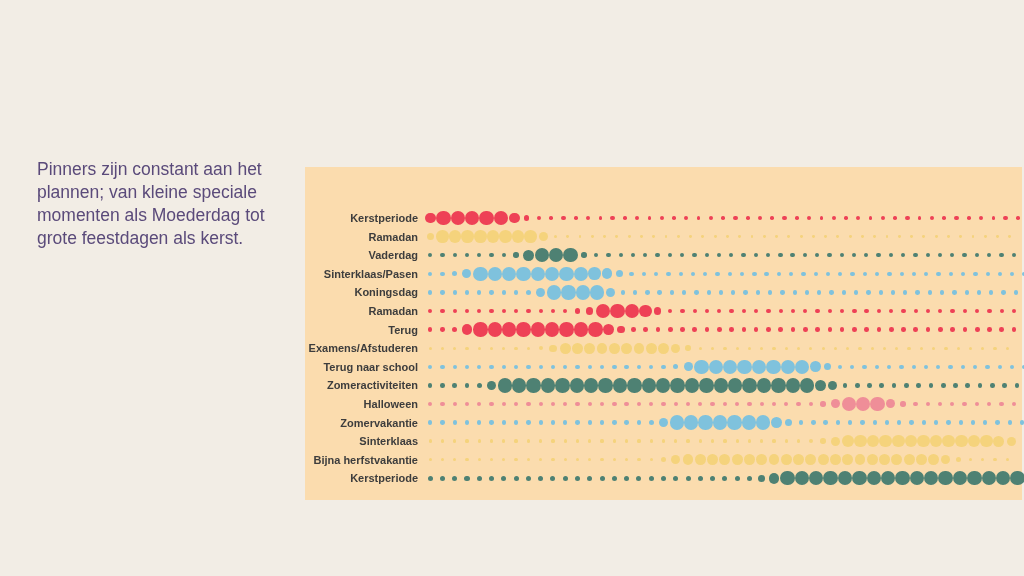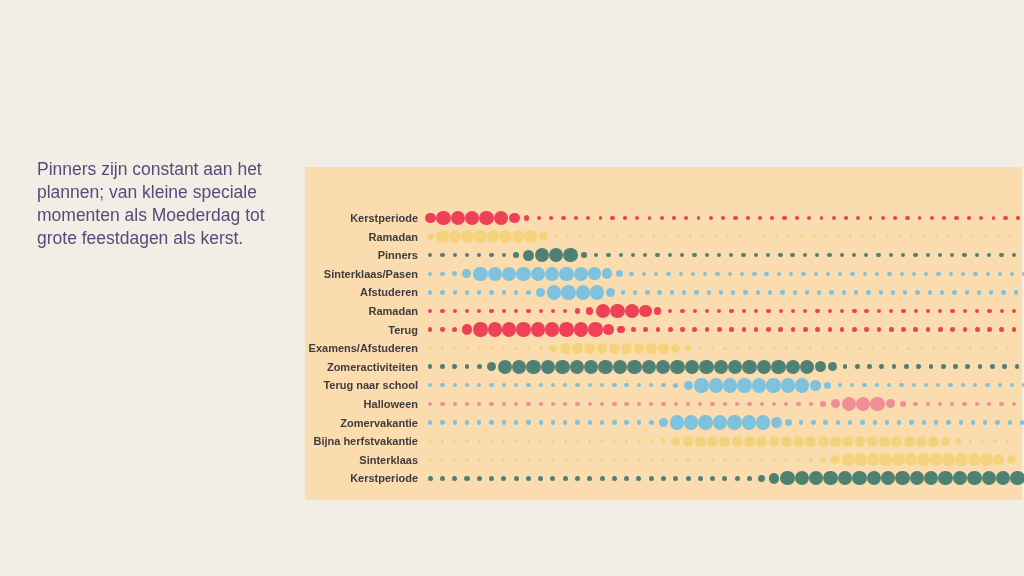--- a/index.html
+++ b/index.html
@@ -321,21 +321,21 @@
             </div>
             <div class="cell">
               <span class="dot" style="width: 2.88px; height: 2.88px; background: rgb(245, 211, 124);"></span>
             </div>
             <div class="cell">
               <span class="dot" style="width: 2.88px; height: 2.88px; background: rgb(245, 211, 124);"></span>
             </div>
           </div>
         </div>
         <div class="row">
-          <div class="row-label">Pinners</div>
+          <div class="row-label">Vaderdag</div>
           <div class="dots">
             <div class="cell">
               <span class="dot" style="width: 4.32px; height: 4.32px; background: rgb(78, 129, 115);"></span>
             </div>
             <div class="cell">
               <span class="dot" style="width: 4.32px; height: 4.32px; background: rgb(78, 129, 115);"></span>
             </div>
             <div class="cell">
               <span class="dot" style="width: 4.32px; height: 4.32px; background: rgb(78, 129, 115);"></span>
             </div>
@@ -619,21 +619,21 @@
             </div>
             <div class="cell">
               <span class="dot" style="width: 4.32px; height: 4.32px; background: rgb(127, 194, 221);"></span>
             </div>
             <div class="cell">
               <span class="dot" style="width: 4.32px; height: 4.32px; background: rgb(127, 194, 221);"></span>
             </div>
           </div>
         </div>
         <div class="row">
-          <div class="row-label">Afstuderen</div>
+          <div class="row-label">Koningsdag</div>
           <div class="dots">
             <div class="cell">
               <span class="dot" style="width: 4.32px; height: 4.32px; background: rgb(127, 194, 221);"></span>
             </div>
             <div class="cell">
               <span class="dot" style="width: 4.32px; height: 4.32px; background: rgb(127, 194, 221);"></span>
             </div>
             <div class="cell">
               <span class="dot" style="width: 4.32px; height: 4.32px; background: rgb(127, 194, 221);"></span>
             </div>
@@ -1213,307 +1213,307 @@
             </div>
             <div class="cell">
               <span class="dot" style="width: 3.24px; height: 3.24px; background: rgb(245, 211, 124);"></span>
             </div>
             <div class="cell">
               <span class="dot" style="width: 3.24px; height: 3.24px; background: rgb(245, 211, 124);"></span>
             </div>
           </div>
         </div>
         <div class="row">
-          <div class="row-label">Zomeractiviteiten</div>
+          <div class="row-label">Terug naar school</div>
           <div class="dots">
             <div class="cell">
-              <span class="dot" style="width: 4.68px; height: 4.68px; background: rgb(78, 129, 115);"></span>
-            </div>
-            <div class="cell">
-              <span class="dot" style="width: 4.68px; height: 4.68px; background: rgb(78, 129, 115);"></span>
-            </div>
-            <div class="cell">
-              <span class="dot" style="width: 4.68px; height: 4.68px; background: rgb(78, 129, 115);"></span>
-            </div>
-            <div class="cell">
-              <span class="dot" style="width: 4.68px; height: 4.68px; background: rgb(78, 129, 115);"></span>
-            </div>
-            <div class="cell">
-              <span class="dot" style="width: 5.4px; height: 5.4px; background: rgb(78, 129, 115);"></span>
-            </div>
-            <div class="cell">
-              <span class="dot" style="width: 9px; height: 9px; background: rgb(78, 129, 115);"></span>
-            </div>
-            <div class="cell">
-              <span class="dot" style="width: 14.4px; height: 14.4px; background: rgb(78, 129, 115);"></span>
-            </div>
-            <div class="cell">
-              <span class="dot" style="width: 14.4px; height: 14.4px; background: rgb(78, 129, 115);"></span>
-            </div>
-            <div class="cell">
-              <span class="dot" style="width: 14.4px; height: 14.4px; background: rgb(78, 129, 115);"></span>
-            </div>
-            <div class="cell">
-              <span class="dot" style="width: 14.4px; height: 14.4px; background: rgb(78, 129, 115);"></span>
-            </div>
-            <div class="cell">
-              <span class="dot" style="width: 14.4px; height: 14.4px; background: rgb(78, 129, 115);"></span>
-            </div>
-            <div class="cell">
-              <span class="dot" style="width: 14.4px; height: 14.4px; background: rgb(78, 129, 115);"></span>
-            </div>
-            <div class="cell">
-              <span class="dot" style="width: 14.4px; height: 14.4px; background: rgb(78, 129, 115);"></span>
-            </div>
-            <div class="cell">
-              <span class="dot" style="width: 14.4px; height: 14.4px; background: rgb(78, 129, 115);"></span>
-            </div>
-            <div class="cell">
-              <span class="dot" style="width: 14.4px; height: 14.4px; background: rgb(78, 129, 115);"></span>
-            </div>
-            <div class="cell">
-              <span class="dot" style="width: 14.4px; height: 14.4px; background: rgb(78, 129, 115);"></span>
-            </div>
-            <div class="cell">
-              <span class="dot" style="width: 14.4px; height: 14.4px; background: rgb(78, 129, 115);"></span>
-            </div>
-            <div class="cell">
-              <span class="dot" style="width: 14.4px; height: 14.4px; background: rgb(78, 129, 115);"></span>
-            </div>
-            <div class="cell">
-              <span class="dot" style="width: 14.4px; height: 14.4px; background: rgb(78, 129, 115);"></span>
-            </div>
-            <div class="cell">
-              <span class="dot" style="width: 14.4px; height: 14.4px; background: rgb(78, 129, 115);"></span>
-            </div>
-            <div class="cell">
-              <span class="dot" style="width: 14.4px; height: 14.4px; background: rgb(78, 129, 115);"></span>
-            </div>
-            <div class="cell">
-              <span class="dot" style="width: 14.4px; height: 14.4px; background: rgb(78, 129, 115);"></span>
-            </div>
-            <div class="cell">
-              <span class="dot" style="width: 14.4px; height: 14.4px; background: rgb(78, 129, 115);"></span>
-            </div>
-            <div class="cell">
-              <span class="dot" style="width: 14.4px; height: 14.4px; background: rgb(78, 129, 115);"></span>
-            </div>
-            <div class="cell">
-              <span class="dot" style="width: 14.4px; height: 14.4px; background: rgb(78, 129, 115);"></span>
-            </div>
-            <div class="cell">
-              <span class="dot" style="width: 14.4px; height: 14.4px; background: rgb(78, 129, 115);"></span>
-            </div>
-            <div class="cell">
-              <span class="dot" style="width: 14.4px; height: 14.4px; background: rgb(78, 129, 115);"></span>
-            </div>
-            <div class="cell">
-              <span class="dot" style="width: 14.4px; height: 14.4px; background: rgb(78, 129, 115);"></span>
-            </div>
-            <div class="cell">
-              <span class="dot" style="width: 10.8px; height: 10.8px; background: rgb(78, 129, 115);"></span>
-            </div>
-            <div class="cell">
-              <span class="dot" style="width: 9px; height: 9px; background: rgb(78, 129, 115);"></span>
-            </div>
-            <div class="cell">
-              <span class="dot" style="width: 4.68px; height: 4.68px; background: rgb(78, 129, 115);"></span>
-            </div>
-            <div class="cell">
-              <span class="dot" style="width: 4.68px; height: 4.68px; background: rgb(78, 129, 115);"></span>
-            </div>
-            <div class="cell">
-              <span class="dot" style="width: 4.68px; height: 4.68px; background: rgb(78, 129, 115);"></span>
-            </div>
-            <div class="cell">
-              <span class="dot" style="width: 4.68px; height: 4.68px; background: rgb(78, 129, 115);"></span>
-            </div>
-            <div class="cell">
-              <span class="dot" style="width: 4.68px; height: 4.68px; background: rgb(78, 129, 115);"></span>
-            </div>
-            <div class="cell">
-              <span class="dot" style="width: 4.68px; height: 4.68px; background: rgb(78, 129, 115);"></span>
-            </div>
-            <div class="cell">
-              <span class="dot" style="width: 4.68px; height: 4.68px; background: rgb(78, 129, 115);"></span>
-            </div>
-            <div class="cell">
-              <span class="dot" style="width: 4.68px; height: 4.68px; background: rgb(78, 129, 115);"></span>
-            </div>
-            <div class="cell">
-              <span class="dot" style="width: 4.68px; height: 4.68px; background: rgb(78, 129, 115);"></span>
-            </div>
-            <div class="cell">
-              <span class="dot" style="width: 4.68px; height: 4.68px; background: rgb(78, 129, 115);"></span>
-            </div>
-            <div class="cell">
-              <span class="dot" style="width: 4.68px; height: 4.68px; background: rgb(78, 129, 115);"></span>
-            </div>
-            <div class="cell">
-              <span class="dot" style="width: 4.68px; height: 4.68px; background: rgb(78, 129, 115);"></span>
-            </div>
-            <div class="cell">
-              <span class="dot" style="width: 4.68px; height: 4.68px; background: rgb(78, 129, 115);"></span>
-            </div>
-            <div class="cell">
-              <span class="dot" style="width: 4.68px; height: 4.68px; background: rgb(78, 129, 115);"></span>
-            </div>
-            <div class="cell">
-              <span class="dot" style="width: 4.68px; height: 4.68px; background: rgb(78, 129, 115);"></span>
-            </div>
-            <div class="cell"></div>
+              <span class="dot" style="width: 4.32px; height: 4.32px; background: rgb(127, 194, 221);"></span>
+            </div>
+            <div class="cell">
+              <span class="dot" style="width: 4.32px; height: 4.32px; background: rgb(127, 194, 221);"></span>
+            </div>
+            <div class="cell">
+              <span class="dot" style="width: 4.32px; height: 4.32px; background: rgb(127, 194, 221);"></span>
+            </div>
+            <div class="cell">
+              <span class="dot" style="width: 4.32px; height: 4.32px; background: rgb(127, 194, 221);"></span>
+            </div>
+            <div class="cell">
+              <span class="dot" style="width: 4.32px; height: 4.32px; background: rgb(127, 194, 221);"></span>
+            </div>
+            <div class="cell">
+              <span class="dot" style="width: 4.32px; height: 4.32px; background: rgb(127, 194, 221);"></span>
+            </div>
+            <div class="cell">
+              <span class="dot" style="width: 4.32px; height: 4.32px; background: rgb(127, 194, 221);"></span>
+            </div>
+            <div class="cell">
+              <span class="dot" style="width: 4.32px; height: 4.32px; background: rgb(127, 194, 221);"></span>
+            </div>
+            <div class="cell">
+              <span class="dot" style="width: 4.32px; height: 4.32px; background: rgb(127, 194, 221);"></span>
+            </div>
+            <div class="cell">
+              <span class="dot" style="width: 4.32px; height: 4.32px; background: rgb(127, 194, 221);"></span>
+            </div>
+            <div class="cell">
+              <span class="dot" style="width: 4.32px; height: 4.32px; background: rgb(127, 194, 221);"></span>
+            </div>
+            <div class="cell">
+              <span class="dot" style="width: 4.32px; height: 4.32px; background: rgb(127, 194, 221);"></span>
+            </div>
+            <div class="cell">
+              <span class="dot" style="width: 4.32px; height: 4.32px; background: rgb(127, 194, 221);"></span>
+            </div>
+            <div class="cell">
+              <span class="dot" style="width: 4.32px; height: 4.32px; background: rgb(127, 194, 221);"></span>
+            </div>
+            <div class="cell">
+              <span class="dot" style="width: 4.32px; height: 4.32px; background: rgb(127, 194, 221);"></span>
+            </div>
+            <div class="cell">
+              <span class="dot" style="width: 4.32px; height: 4.32px; background: rgb(127, 194, 221);"></span>
+            </div>
+            <div class="cell">
+              <span class="dot" style="width: 4.32px; height: 4.32px; background: rgb(127, 194, 221);"></span>
+            </div>
+            <div class="cell">
+              <span class="dot" style="width: 4.32px; height: 4.32px; background: rgb(127, 194, 221);"></span>
+            </div>
+            <div class="cell">
+              <span class="dot" style="width: 4.32px; height: 4.32px; background: rgb(127, 194, 221);"></span>
+            </div>
+            <div class="cell">
+              <span class="dot" style="width: 4.32px; height: 4.32px; background: rgb(127, 194, 221);"></span>
+            </div>
+            <div class="cell">
+              <span class="dot" style="width: 5.4px; height: 5.4px; background: rgb(127, 194, 221);"></span>
+            </div>
+            <div class="cell">
+              <span class="dot" style="width: 9px; height: 9px; background: rgb(127, 194, 221);"></span>
+            </div>
+            <div class="cell">
+              <span class="dot" style="width: 14.4px; height: 14.4px; background: rgb(127, 194, 221);"></span>
+            </div>
+            <div class="cell">
+              <span class="dot" style="width: 14.4px; height: 14.4px; background: rgb(127, 194, 221);"></span>
+            </div>
+            <div class="cell">
+              <span class="dot" style="width: 14.4px; height: 14.4px; background: rgb(127, 194, 221);"></span>
+            </div>
+            <div class="cell">
+              <span class="dot" style="width: 14.4px; height: 14.4px; background: rgb(127, 194, 221);"></span>
+            </div>
+            <div class="cell">
+              <span class="dot" style="width: 14.4px; height: 14.4px; background: rgb(127, 194, 221);"></span>
+            </div>
+            <div class="cell">
+              <span class="dot" style="width: 14.4px; height: 14.4px; background: rgb(127, 194, 221);"></span>
+            </div>
+            <div class="cell">
+              <span class="dot" style="width: 14.4px; height: 14.4px; background: rgb(127, 194, 221);"></span>
+            </div>
+            <div class="cell">
+              <span class="dot" style="width: 14.4px; height: 14.4px; background: rgb(127, 194, 221);"></span>
+            </div>
+            <div class="cell">
+              <span class="dot" style="width: 10.8px; height: 10.8px; background: rgb(127, 194, 221);"></span>
+            </div>
+            <div class="cell">
+              <span class="dot" style="width: 7.2px; height: 7.2px; background: rgb(127, 194, 221);"></span>
+            </div>
+            <div class="cell">
+              <span class="dot" style="width: 4.32px; height: 4.32px; background: rgb(127, 194, 221);"></span>
+            </div>
+            <div class="cell">
+              <span class="dot" style="width: 4.32px; height: 4.32px; background: rgb(127, 194, 221);"></span>
+            </div>
+            <div class="cell">
+              <span class="dot" style="width: 4.32px; height: 4.32px; background: rgb(127, 194, 221);"></span>
+            </div>
+            <div class="cell">
+              <span class="dot" style="width: 4.32px; height: 4.32px; background: rgb(127, 194, 221);"></span>
+            </div>
+            <div class="cell">
+              <span class="dot" style="width: 4.32px; height: 4.32px; background: rgb(127, 194, 221);"></span>
+            </div>
+            <div class="cell">
+              <span class="dot" style="width: 4.32px; height: 4.32px; background: rgb(127, 194, 221);"></span>
+            </div>
+            <div class="cell">
+              <span class="dot" style="width: 4.32px; height: 4.32px; background: rgb(127, 194, 221);"></span>
+            </div>
+            <div class="cell">
+              <span class="dot" style="width: 4.32px; height: 4.32px; background: rgb(127, 194, 221);"></span>
+            </div>
+            <div class="cell">
+              <span class="dot" style="width: 4.32px; height: 4.32px; background: rgb(127, 194, 221);"></span>
+            </div>
+            <div class="cell">
+              <span class="dot" style="width: 4.32px; height: 4.32px; background: rgb(127, 194, 221);"></span>
+            </div>
+            <div class="cell">
+              <span class="dot" style="width: 4.32px; height: 4.32px; background: rgb(127, 194, 221);"></span>
+            </div>
+            <div class="cell">
+              <span class="dot" style="width: 4.32px; height: 4.32px; background: rgb(127, 194, 221);"></span>
+            </div>
+            <div class="cell">
+              <span class="dot" style="width: 4.32px; height: 4.32px; background: rgb(127, 194, 221);"></span>
+            </div>
+            <div class="cell">
+              <span class="dot" style="width: 4.32px; height: 4.32px; background: rgb(127, 194, 221);"></span>
+            </div>
+            <div class="cell">
+              <span class="dot" style="width: 4.32px; height: 4.32px; background: rgb(127, 194, 221);"></span>
+            </div>
+            <div class="cell">
+              <span class="dot" style="width: 4.32px; height: 4.32px; background: rgb(127, 194, 221);"></span>
+            </div>
           </div>
         </div>
         <div class="row">
-          <div class="row-label">Terug naar school</div>
+          <div class="row-label">Zomeractiviteiten</div>
           <div class="dots">
             <div class="cell">
-              <span class="dot" style="width: 4.32px; height: 4.32px; background: rgb(127, 194, 221);"></span>
-            </div>
-            <div class="cell">
-              <span class="dot" style="width: 4.32px; height: 4.32px; background: rgb(127, 194, 221);"></span>
-            </div>
-            <div class="cell">
-              <span class="dot" style="width: 4.32px; height: 4.32px; background: rgb(127, 194, 221);"></span>
-            </div>
-            <div class="cell">
-              <span class="dot" style="width: 4.32px; height: 4.32px; background: rgb(127, 194, 221);"></span>
-            </div>
-            <div class="cell">
-              <span class="dot" style="width: 4.32px; height: 4.32px; background: rgb(127, 194, 221);"></span>
-            </div>
-            <div class="cell">
-              <span class="dot" style="width: 4.32px; height: 4.32px; background: rgb(127, 194, 221);"></span>
-            </div>
-            <div class="cell">
-              <span class="dot" style="width: 4.32px; height: 4.32px; background: rgb(127, 194, 221);"></span>
-            </div>
-            <div class="cell">
-              <span class="dot" style="width: 4.32px; height: 4.32px; background: rgb(127, 194, 221);"></span>
-            </div>
-            <div class="cell">
-              <span class="dot" style="width: 4.32px; height: 4.32px; background: rgb(127, 194, 221);"></span>
-            </div>
-            <div class="cell">
-              <span class="dot" style="width: 4.32px; height: 4.32px; background: rgb(127, 194, 221);"></span>
-            </div>
-            <div class="cell">
-              <span class="dot" style="width: 4.32px; height: 4.32px; background: rgb(127, 194, 221);"></span>
-            </div>
-            <div class="cell">
-              <span class="dot" style="width: 4.32px; height: 4.32px; background: rgb(127, 194, 221);"></span>
-            </div>
-            <div class="cell">
-              <span class="dot" style="width: 4.32px; height: 4.32px; background: rgb(127, 194, 221);"></span>
-            </div>
-            <div class="cell">
-              <span class="dot" style="width: 4.32px; height: 4.32px; background: rgb(127, 194, 221);"></span>
-            </div>
-            <div class="cell">
-              <span class="dot" style="width: 4.32px; height: 4.32px; background: rgb(127, 194, 221);"></span>
-            </div>
-            <div class="cell">
-              <span class="dot" style="width: 4.32px; height: 4.32px; background: rgb(127, 194, 221);"></span>
-            </div>
-            <div class="cell">
-              <span class="dot" style="width: 4.32px; height: 4.32px; background: rgb(127, 194, 221);"></span>
-            </div>
-            <div class="cell">
-              <span class="dot" style="width: 4.32px; height: 4.32px; background: rgb(127, 194, 221);"></span>
-            </div>
-            <div class="cell">
-              <span class="dot" style="width: 4.32px; height: 4.32px; background: rgb(127, 194, 221);"></span>
-            </div>
-            <div class="cell">
-              <span class="dot" style="width: 4.32px; height: 4.32px; background: rgb(127, 194, 221);"></span>
-            </div>
-            <div class="cell">
-              <span class="dot" style="width: 5.4px; height: 5.4px; background: rgb(127, 194, 221);"></span>
-            </div>
-            <div class="cell">
-              <span class="dot" style="width: 9px; height: 9px; background: rgb(127, 194, 221);"></span>
-            </div>
-            <div class="cell">
-              <span class="dot" style="width: 14.4px; height: 14.4px; background: rgb(127, 194, 221);"></span>
-            </div>
-            <div class="cell">
-              <span class="dot" style="width: 14.4px; height: 14.4px; background: rgb(127, 194, 221);"></span>
-            </div>
-            <div class="cell">
-              <span class="dot" style="width: 14.4px; height: 14.4px; background: rgb(127, 194, 221);"></span>
-            </div>
-            <div class="cell">
-              <span class="dot" style="width: 14.4px; height: 14.4px; background: rgb(127, 194, 221);"></span>
-            </div>
-            <div class="cell">
-              <span class="dot" style="width: 14.4px; height: 14.4px; background: rgb(127, 194, 221);"></span>
-            </div>
-            <div class="cell">
-              <span class="dot" style="width: 14.4px; height: 14.4px; background: rgb(127, 194, 221);"></span>
-            </div>
-            <div class="cell">
-              <span class="dot" style="width: 14.4px; height: 14.4px; background: rgb(127, 194, 221);"></span>
-            </div>
-            <div class="cell">
-              <span class="dot" style="width: 14.4px; height: 14.4px; background: rgb(127, 194, 221);"></span>
-            </div>
-            <div class="cell">
-              <span class="dot" style="width: 10.8px; height: 10.8px; background: rgb(127, 194, 221);"></span>
-            </div>
-            <div class="cell">
-              <span class="dot" style="width: 7.2px; height: 7.2px; background: rgb(127, 194, 221);"></span>
-            </div>
-            <div class="cell">
-              <span class="dot" style="width: 4.32px; height: 4.32px; background: rgb(127, 194, 221);"></span>
-            </div>
-            <div class="cell">
-              <span class="dot" style="width: 4.32px; height: 4.32px; background: rgb(127, 194, 221);"></span>
-            </div>
-            <div class="cell">
-              <span class="dot" style="width: 4.32px; height: 4.32px; background: rgb(127, 194, 221);"></span>
-            </div>
-            <div class="cell">
-              <span class="dot" style="width: 4.32px; height: 4.32px; background: rgb(127, 194, 221);"></span>
-            </div>
-            <div class="cell">
-              <span class="dot" style="width: 4.32px; height: 4.32px; background: rgb(127, 194, 221);"></span>
-            </div>
-            <div class="cell">
-              <span class="dot" style="width: 4.32px; height: 4.32px; background: rgb(127, 194, 221);"></span>
-            </div>
-            <div class="cell">
-              <span class="dot" style="width: 4.32px; height: 4.32px; background: rgb(127, 194, 221);"></span>
-            </div>
-            <div class="cell">
-              <span class="dot" style="width: 4.32px; height: 4.32px; background: rgb(127, 194, 221);"></span>
-            </div>
-            <div class="cell">
-              <span class="dot" style="width: 4.32px; height: 4.32px; background: rgb(127, 194, 221);"></span>
-            </div>
-            <div class="cell">
-              <span class="dot" style="width: 4.32px; height: 4.32px; background: rgb(127, 194, 221);"></span>
-            </div>
-            <div class="cell">
-              <span class="dot" style="width: 4.32px; height: 4.32px; background: rgb(127, 194, 221);"></span>
-            </div>
-            <div class="cell">
-              <span class="dot" style="width: 4.32px; height: 4.32px; background: rgb(127, 194, 221);"></span>
-            </div>
-            <div class="cell">
-              <span class="dot" style="width: 4.32px; height: 4.32px; background: rgb(127, 194, 221);"></span>
-            </div>
-            <div class="cell">
-              <span class="dot" style="width: 4.32px; height: 4.32px; background: rgb(127, 194, 221);"></span>
-            </div>
-            <div class="cell">
-              <span class="dot" style="width: 4.32px; height: 4.32px; background: rgb(127, 194, 221);"></span>
-            </div>
-            <div class="cell">
-              <span class="dot" style="width: 4.32px; height: 4.32px; background: rgb(127, 194, 221);"></span>
-            </div>
+              <span class="dot" style="width: 4.68px; height: 4.68px; background: rgb(78, 129, 115);"></span>
+            </div>
+            <div class="cell">
+              <span class="dot" style="width: 4.68px; height: 4.68px; background: rgb(78, 129, 115);"></span>
+            </div>
+            <div class="cell">
+              <span class="dot" style="width: 4.68px; height: 4.68px; background: rgb(78, 129, 115);"></span>
+            </div>
+            <div class="cell">
+              <span class="dot" style="width: 4.68px; height: 4.68px; background: rgb(78, 129, 115);"></span>
+            </div>
+            <div class="cell">
+              <span class="dot" style="width: 5.4px; height: 5.4px; background: rgb(78, 129, 115);"></span>
+            </div>
+            <div class="cell">
+              <span class="dot" style="width: 9px; height: 9px; background: rgb(78, 129, 115);"></span>
+            </div>
+            <div class="cell">
+              <span class="dot" style="width: 14.4px; height: 14.4px; background: rgb(78, 129, 115);"></span>
+            </div>
+            <div class="cell">
+              <span class="dot" style="width: 14.4px; height: 14.4px; background: rgb(78, 129, 115);"></span>
+            </div>
+            <div class="cell">
+              <span class="dot" style="width: 14.4px; height: 14.4px; background: rgb(78, 129, 115);"></span>
+            </div>
+            <div class="cell">
+              <span class="dot" style="width: 14.4px; height: 14.4px; background: rgb(78, 129, 115);"></span>
+            </div>
+            <div class="cell">
+              <span class="dot" style="width: 14.4px; height: 14.4px; background: rgb(78, 129, 115);"></span>
+            </div>
+            <div class="cell">
+              <span class="dot" style="width: 14.4px; height: 14.4px; background: rgb(78, 129, 115);"></span>
+            </div>
+            <div class="cell">
+              <span class="dot" style="width: 14.4px; height: 14.4px; background: rgb(78, 129, 115);"></span>
+            </div>
+            <div class="cell">
+              <span class="dot" style="width: 14.4px; height: 14.4px; background: rgb(78, 129, 115);"></span>
+            </div>
+            <div class="cell">
+              <span class="dot" style="width: 14.4px; height: 14.4px; background: rgb(78, 129, 115);"></span>
+            </div>
+            <div class="cell">
+              <span class="dot" style="width: 14.4px; height: 14.4px; background: rgb(78, 129, 115);"></span>
+            </div>
+            <div class="cell">
+              <span class="dot" style="width: 14.4px; height: 14.4px; background: rgb(78, 129, 115);"></span>
+            </div>
+            <div class="cell">
+              <span class="dot" style="width: 14.4px; height: 14.4px; background: rgb(78, 129, 115);"></span>
+            </div>
+            <div class="cell">
+              <span class="dot" style="width: 14.4px; height: 14.4px; background: rgb(78, 129, 115);"></span>
+            </div>
+            <div class="cell">
+              <span class="dot" style="width: 14.4px; height: 14.4px; background: rgb(78, 129, 115);"></span>
+            </div>
+            <div class="cell">
+              <span class="dot" style="width: 14.4px; height: 14.4px; background: rgb(78, 129, 115);"></span>
+            </div>
+            <div class="cell">
+              <span class="dot" style="width: 14.4px; height: 14.4px; background: rgb(78, 129, 115);"></span>
+            </div>
+            <div class="cell">
+              <span class="dot" style="width: 14.4px; height: 14.4px; background: rgb(78, 129, 115);"></span>
+            </div>
+            <div class="cell">
+              <span class="dot" style="width: 14.4px; height: 14.4px; background: rgb(78, 129, 115);"></span>
+            </div>
+            <div class="cell">
+              <span class="dot" style="width: 14.4px; height: 14.4px; background: rgb(78, 129, 115);"></span>
+            </div>
+            <div class="cell">
+              <span class="dot" style="width: 14.4px; height: 14.4px; background: rgb(78, 129, 115);"></span>
+            </div>
+            <div class="cell">
+              <span class="dot" style="width: 14.4px; height: 14.4px; background: rgb(78, 129, 115);"></span>
+            </div>
+            <div class="cell">
+              <span class="dot" style="width: 14.4px; height: 14.4px; background: rgb(78, 129, 115);"></span>
+            </div>
+            <div class="cell">
+              <span class="dot" style="width: 10.8px; height: 10.8px; background: rgb(78, 129, 115);"></span>
+            </div>
+            <div class="cell">
+              <span class="dot" style="width: 9px; height: 9px; background: rgb(78, 129, 115);"></span>
+            </div>
+            <div class="cell">
+              <span class="dot" style="width: 4.68px; height: 4.68px; background: rgb(78, 129, 115);"></span>
+            </div>
+            <div class="cell">
+              <span class="dot" style="width: 4.68px; height: 4.68px; background: rgb(78, 129, 115);"></span>
+            </div>
+            <div class="cell">
+              <span class="dot" style="width: 4.68px; height: 4.68px; background: rgb(78, 129, 115);"></span>
+            </div>
+            <div class="cell">
+              <span class="dot" style="width: 4.68px; height: 4.68px; background: rgb(78, 129, 115);"></span>
+            </div>
+            <div class="cell">
+              <span class="dot" style="width: 4.68px; height: 4.68px; background: rgb(78, 129, 115);"></span>
+            </div>
+            <div class="cell">
+              <span class="dot" style="width: 4.68px; height: 4.68px; background: rgb(78, 129, 115);"></span>
+            </div>
+            <div class="cell">
+              <span class="dot" style="width: 4.68px; height: 4.68px; background: rgb(78, 129, 115);"></span>
+            </div>
+            <div class="cell">
+              <span class="dot" style="width: 4.68px; height: 4.68px; background: rgb(78, 129, 115);"></span>
+            </div>
+            <div class="cell">
+              <span class="dot" style="width: 4.68px; height: 4.68px; background: rgb(78, 129, 115);"></span>
+            </div>
+            <div class="cell">
+              <span class="dot" style="width: 4.68px; height: 4.68px; background: rgb(78, 129, 115);"></span>
+            </div>
+            <div class="cell">
+              <span class="dot" style="width: 4.68px; height: 4.68px; background: rgb(78, 129, 115);"></span>
+            </div>
+            <div class="cell">
+              <span class="dot" style="width: 4.68px; height: 4.68px; background: rgb(78, 129, 115);"></span>
+            </div>
+            <div class="cell">
+              <span class="dot" style="width: 4.68px; height: 4.68px; background: rgb(78, 129, 115);"></span>
+            </div>
+            <div class="cell">
+              <span class="dot" style="width: 4.68px; height: 4.68px; background: rgb(78, 129, 115);"></span>
+            </div>
+            <div class="cell">
+              <span class="dot" style="width: 4.68px; height: 4.68px; background: rgb(78, 129, 115);"></span>
+            </div>
+            <div class="cell"></div>
           </div>
         </div>
         <div class="row">
           <div class="row-label">Halloween</div>
           <div class="dots">
             <div class="cell">
               <span class="dot" style="width: 4.32px; height: 4.32px; background: rgb(239, 142, 152);"></span>
             </div>
             <div class="cell">
               <span class="dot" style="width: 4.32px; height: 4.32px; background: rgb(239, 142, 152);"></span>
@@ -1801,21 +1801,21 @@
             </div>
             <div class="cell">
               <span class="dot" style="width: 4.32px; height: 4.32px; background: rgb(127, 194, 221);"></span>
             </div>
             <div class="cell">
               <span class="dot" style="width: 4.32px; height: 4.32px; background: rgb(127, 194, 221);"></span>
             </div>
           </div>
         </div>
         <div class="row">
-          <div class="row-label">Bijna herfstvakantie</div>
+          <div class="row-label">Sinterklaas</div>
           <div class="dots">
             <div class="cell">
               <span class="dot" style="width: 3.24px; height: 3.24px; background: rgb(245, 211, 124);"></span>
             </div>
             <div class="cell">
               <span class="dot" style="width: 3.24px; height: 3.24px; background: rgb(245, 211, 124);"></span>
             </div>
             <div class="cell">
               <span class="dot" style="width: 3.24px; height: 3.24px; background: rgb(245, 211, 124);"></span>
             </div>
@@ -1861,110 +1861,110 @@
             <div class="cell">
               <span class="dot" style="width: 3.24px; height: 3.24px; background: rgb(245, 211, 124);"></span>
             </div>
             <div class="cell">
               <span class="dot" style="width: 3.24px; height: 3.24px; background: rgb(245, 211, 124);"></span>
             </div>
             <div class="cell">
               <span class="dot" style="width: 3.24px; height: 3.24px; background: rgb(245, 211, 124);"></span>
             </div>
             <div class="cell">
+              <span class="dot" style="width: 3.24px; height: 3.24px; background: rgb(245, 211, 124);"></span>
+            </div>
+            <div class="cell">
+              <span class="dot" style="width: 3.24px; height: 3.24px; background: rgb(245, 211, 124);"></span>
+            </div>
+            <div class="cell">
+              <span class="dot" style="width: 3.24px; height: 3.24px; background: rgb(245, 211, 124);"></span>
+            </div>
+            <div class="cell">
+              <span class="dot" style="width: 3.24px; height: 3.24px; background: rgb(245, 211, 124);"></span>
+            </div>
+            <div class="cell">
+              <span class="dot" style="width: 3.24px; height: 3.24px; background: rgb(245, 211, 124);"></span>
+            </div>
+            <div class="cell">
+              <span class="dot" style="width: 3.24px; height: 3.24px; background: rgb(245, 211, 124);"></span>
+            </div>
+            <div class="cell">
+              <span class="dot" style="width: 3.24px; height: 3.24px; background: rgb(245, 211, 124);"></span>
+            </div>
+            <div class="cell">
+              <span class="dot" style="width: 3.24px; height: 3.24px; background: rgb(245, 211, 124);"></span>
+            </div>
+            <div class="cell">
+              <span class="dot" style="width: 3.24px; height: 3.24px; background: rgb(245, 211, 124);"></span>
+            </div>
+            <div class="cell">
+              <span class="dot" style="width: 3.24px; height: 3.24px; background: rgb(245, 211, 124);"></span>
+            </div>
+            <div class="cell">
+              <span class="dot" style="width: 3.24px; height: 3.24px; background: rgb(245, 211, 124);"></span>
+            </div>
+            <div class="cell">
+              <span class="dot" style="width: 3.24px; height: 3.24px; background: rgb(245, 211, 124);"></span>
+            </div>
+            <div class="cell">
+              <span class="dot" style="width: 4.32px; height: 4.32px; background: rgb(245, 211, 124);"></span>
+            </div>
+            <div class="cell">
               <span class="dot" style="width: 5.4px; height: 5.4px; background: rgb(245, 211, 124);"></span>
             </div>
             <div class="cell">
               <span class="dot" style="width: 9px; height: 9px; background: rgb(245, 211, 124);"></span>
             </div>
             <div class="cell">
-              <span class="dot" style="width: 10.8px; height: 10.8px; background: rgb(245, 211, 124);"></span>
-            </div>
-            <div class="cell">
-              <span class="dot" style="width: 10.8px; height: 10.8px; background: rgb(245, 211, 124);"></span>
-            </div>
-            <div class="cell">
-              <span class="dot" style="width: 10.8px; height: 10.8px; background: rgb(245, 211, 124);"></span>
-            </div>
-            <div class="cell">
-              <span class="dot" style="width: 10.8px; height: 10.8px; background: rgb(245, 211, 124);"></span>
-            </div>
-            <div class="cell">
-              <span class="dot" style="width: 10.8px; height: 10.8px; background: rgb(245, 211, 124);"></span>
-            </div>
-            <div class="cell">
-              <span class="dot" style="width: 10.8px; height: 10.8px; background: rgb(245, 211, 124);"></span>
-            </div>
-            <div class="cell">
-              <span class="dot" style="width: 10.8px; height: 10.8px; background: rgb(245, 211, 124);"></span>
-            </div>
-            <div class="cell">
-              <span class="dot" style="width: 10.8px; height: 10.8px; background: rgb(245, 211, 124);"></span>
-            </div>
-            <div class="cell">
-              <span class="dot" style="width: 10.8px; height: 10.8px; background: rgb(245, 211, 124);"></span>
-            </div>
-            <div class="cell">
-              <span class="dot" style="width: 10.8px; height: 10.8px; background: rgb(245, 211, 124);"></span>
-            </div>
-            <div class="cell">
-              <span class="dot" style="width: 10.8px; height: 10.8px; background: rgb(245, 211, 124);"></span>
-            </div>
-            <div class="cell">
-              <span class="dot" style="width: 10.8px; height: 10.8px; background: rgb(245, 211, 124);"></span>
-            </div>
-            <div class="cell">
-              <span class="dot" style="width: 10.8px; height: 10.8px; background: rgb(245, 211, 124);"></span>
-            </div>
-            <div class="cell">
-              <span class="dot" style="width: 10.8px; height: 10.8px; background: rgb(245, 211, 124);"></span>
-            </div>
-            <div class="cell">
-              <span class="dot" style="width: 10.8px; height: 10.8px; background: rgb(245, 211, 124);"></span>
-            </div>
-            <div class="cell">
-              <span class="dot" style="width: 10.8px; height: 10.8px; background: rgb(245, 211, 124);"></span>
-            </div>
-            <div class="cell">
-              <span class="dot" style="width: 10.8px; height: 10.8px; background: rgb(245, 211, 124);"></span>
-            </div>
-            <div class="cell">
-              <span class="dot" style="width: 10.8px; height: 10.8px; background: rgb(245, 211, 124);"></span>
-            </div>
-            <div class="cell">
-              <span class="dot" style="width: 10.8px; height: 10.8px; background: rgb(245, 211, 124);"></span>
-            </div>
-            <div class="cell">
-              <span class="dot" style="width: 10.8px; height: 10.8px; background: rgb(245, 211, 124);"></span>
+              <span class="dot" style="width: 12.6px; height: 12.6px; background: rgb(245, 211, 124);"></span>
+            </div>
+            <div class="cell">
+              <span class="dot" style="width: 12.6px; height: 12.6px; background: rgb(245, 211, 124);"></span>
+            </div>
+            <div class="cell">
+              <span class="dot" style="width: 12.6px; height: 12.6px; background: rgb(245, 211, 124);"></span>
+            </div>
+            <div class="cell">
+              <span class="dot" style="width: 12.6px; height: 12.6px; background: rgb(245, 211, 124);"></span>
+            </div>
+            <div class="cell">
+              <span class="dot" style="width: 12.6px; height: 12.6px; background: rgb(245, 211, 124);"></span>
+            </div>
+            <div class="cell">
+              <span class="dot" style="width: 12.6px; height: 12.6px; background: rgb(245, 211, 124);"></span>
+            </div>
+            <div class="cell">
+              <span class="dot" style="width: 12.6px; height: 12.6px; background: rgb(245, 211, 124);"></span>
+            </div>
+            <div class="cell">
+              <span class="dot" style="width: 12.6px; height: 12.6px; background: rgb(245, 211, 124);"></span>
+            </div>
+            <div class="cell">
+              <span class="dot" style="width: 12.6px; height: 12.6px; background: rgb(245, 211, 124);"></span>
+            </div>
+            <div class="cell">
+              <span class="dot" style="width: 12.6px; height: 12.6px; background: rgb(245, 211, 124);"></span>
+            </div>
+            <div class="cell">
+              <span class="dot" style="width: 12.6px; height: 12.6px; background: rgb(245, 211, 124);"></span>
+            </div>
+            <div class="cell">
+              <span class="dot" style="width: 12.6px; height: 12.6px; background: rgb(245, 211, 124);"></span>
             </div>
             <div class="cell">
               <span class="dot" style="width: 10.8px; height: 10.8px; background: rgb(245, 211, 124);"></span>
             </div>
             <div class="cell">
               <span class="dot" style="width: 9px; height: 9px; background: rgb(245, 211, 124);"></span>
-            </div>
-            <div class="cell">
-              <span class="dot" style="width: 5.4px; height: 5.4px; background: rgb(245, 211, 124);"></span>
-            </div>
-            <div class="cell">
-              <span class="dot" style="width: 3.24px; height: 3.24px; background: rgb(245, 211, 124);"></span>
-            </div>
-            <div class="cell">
-              <span class="dot" style="width: 3.24px; height: 3.24px; background: rgb(245, 211, 124);"></span>
-            </div>
-            <div class="cell">
-              <span class="dot" style="width: 3.24px; height: 3.24px; background: rgb(245, 211, 124);"></span>
-            </div>
-            <div class="cell">
-              <span class="dot" style="width: 3.24px; height: 3.24px; background: rgb(245, 211, 124);"></span>
             </div>
           </div>
         </div>
         <div class="row">
-          <div class="row-label">Sinterklaas</div>
+          <div class="row-label">Bijna herfstvakantie</div>
           <div class="dots">
             <div class="cell">
               <span class="dot" style="width: 3.24px; height: 3.24px; background: rgb(245, 211, 124);"></span>
             </div>
             <div class="cell">
               <span class="dot" style="width: 3.24px; height: 3.24px; background: rgb(245, 211, 124);"></span>
             </div>
             <div class="cell">
               <span class="dot" style="width: 3.24px; height: 3.24px; background: rgb(245, 211, 124);"></span>
             </div>
@@ -2010,105 +2010,105 @@
             <div class="cell">
               <span class="dot" style="width: 3.24px; height: 3.24px; background: rgb(245, 211, 124);"></span>
             </div>
             <div class="cell">
               <span class="dot" style="width: 3.24px; height: 3.24px; background: rgb(245, 211, 124);"></span>
             </div>
             <div class="cell">
               <span class="dot" style="width: 3.24px; height: 3.24px; background: rgb(245, 211, 124);"></span>
             </div>
             <div class="cell">
-              <span class="dot" style="width: 3.24px; height: 3.24px; background: rgb(245, 211, 124);"></span>
-            </div>
-            <div class="cell">
-              <span class="dot" style="width: 3.24px; height: 3.24px; background: rgb(245, 211, 124);"></span>
-            </div>
-            <div class="cell">
-              <span class="dot" style="width: 3.24px; height: 3.24px; background: rgb(245, 211, 124);"></span>
-            </div>
-            <div class="cell">
-              <span class="dot" style="width: 3.24px; height: 3.24px; background: rgb(245, 211, 124);"></span>
-            </div>
-            <div class="cell">
-              <span class="dot" style="width: 3.24px; height: 3.24px; background: rgb(245, 211, 124);"></span>
-            </div>
-            <div class="cell">
-              <span class="dot" style="width: 3.24px; height: 3.24px; background: rgb(245, 211, 124);"></span>
-            </div>
-            <div class="cell">
-              <span class="dot" style="width: 3.24px; height: 3.24px; background: rgb(245, 211, 124);"></span>
-            </div>
-            <div class="cell">
-              <span class="dot" style="width: 3.24px; height: 3.24px; background: rgb(245, 211, 124);"></span>
-            </div>
-            <div class="cell">
-              <span class="dot" style="width: 3.24px; height: 3.24px; background: rgb(245, 211, 124);"></span>
-            </div>
-            <div class="cell">
-              <span class="dot" style="width: 3.24px; height: 3.24px; background: rgb(245, 211, 124);"></span>
-            </div>
-            <div class="cell">
-              <span class="dot" style="width: 3.24px; height: 3.24px; background: rgb(245, 211, 124);"></span>
-            </div>
-            <div class="cell">
-              <span class="dot" style="width: 3.24px; height: 3.24px; background: rgb(245, 211, 124);"></span>
-            </div>
-            <div class="cell">
-              <span class="dot" style="width: 4.32px; height: 4.32px; background: rgb(245, 211, 124);"></span>
-            </div>
-            <div class="cell">
               <span class="dot" style="width: 5.4px; height: 5.4px; background: rgb(245, 211, 124);"></span>
             </div>
             <div class="cell">
               <span class="dot" style="width: 9px; height: 9px; background: rgb(245, 211, 124);"></span>
             </div>
             <div class="cell">
-              <span class="dot" style="width: 12.6px; height: 12.6px; background: rgb(245, 211, 124);"></span>
-            </div>
-            <div class="cell">
-              <span class="dot" style="width: 12.6px; height: 12.6px; background: rgb(245, 211, 124);"></span>
-            </div>
-            <div class="cell">
-              <span class="dot" style="width: 12.6px; height: 12.6px; background: rgb(245, 211, 124);"></span>
-            </div>
-            <div class="cell">
-              <span class="dot" style="width: 12.6px; height: 12.6px; background: rgb(245, 211, 124);"></span>
-            </div>
-            <div class="cell">
-              <span class="dot" style="width: 12.6px; height: 12.6px; background: rgb(245, 211, 124);"></span>
-            </div>
-            <div class="cell">
-              <span class="dot" style="width: 12.6px; height: 12.6px; background: rgb(245, 211, 124);"></span>
-            </div>
-            <div class="cell">
-              <span class="dot" style="width: 12.6px; height: 12.6px; background: rgb(245, 211, 124);"></span>
-            </div>
-            <div class="cell">
-              <span class="dot" style="width: 12.6px; height: 12.6px; background: rgb(245, 211, 124);"></span>
-            </div>
-            <div class="cell">
-              <span class="dot" style="width: 12.6px; height: 12.6px; background: rgb(245, 211, 124);"></span>
-            </div>
-            <div class="cell">
-              <span class="dot" style="width: 12.6px; height: 12.6px; background: rgb(245, 211, 124);"></span>
-            </div>
-            <div class="cell">
-              <span class="dot" style="width: 12.6px; height: 12.6px; background: rgb(245, 211, 124);"></span>
-            </div>
-            <div class="cell">
-              <span class="dot" style="width: 12.6px; height: 12.6px; background: rgb(245, 211, 124);"></span>
+              <span class="dot" style="width: 10.8px; height: 10.8px; background: rgb(245, 211, 124);"></span>
+            </div>
+            <div class="cell">
+              <span class="dot" style="width: 10.8px; height: 10.8px; background: rgb(245, 211, 124);"></span>
+            </div>
+            <div class="cell">
+              <span class="dot" style="width: 10.8px; height: 10.8px; background: rgb(245, 211, 124);"></span>
+            </div>
+            <div class="cell">
+              <span class="dot" style="width: 10.8px; height: 10.8px; background: rgb(245, 211, 124);"></span>
+            </div>
+            <div class="cell">
+              <span class="dot" style="width: 10.8px; height: 10.8px; background: rgb(245, 211, 124);"></span>
+            </div>
+            <div class="cell">
+              <span class="dot" style="width: 10.8px; height: 10.8px; background: rgb(245, 211, 124);"></span>
+            </div>
+            <div class="cell">
+              <span class="dot" style="width: 10.8px; height: 10.8px; background: rgb(245, 211, 124);"></span>
+            </div>
+            <div class="cell">
+              <span class="dot" style="width: 10.8px; height: 10.8px; background: rgb(245, 211, 124);"></span>
+            </div>
+            <div class="cell">
+              <span class="dot" style="width: 10.8px; height: 10.8px; background: rgb(245, 211, 124);"></span>
+            </div>
+            <div class="cell">
+              <span class="dot" style="width: 10.8px; height: 10.8px; background: rgb(245, 211, 124);"></span>
+            </div>
+            <div class="cell">
+              <span class="dot" style="width: 10.8px; height: 10.8px; background: rgb(245, 211, 124);"></span>
+            </div>
+            <div class="cell">
+              <span class="dot" style="width: 10.8px; height: 10.8px; background: rgb(245, 211, 124);"></span>
+            </div>
+            <div class="cell">
+              <span class="dot" style="width: 10.8px; height: 10.8px; background: rgb(245, 211, 124);"></span>
+            </div>
+            <div class="cell">
+              <span class="dot" style="width: 10.8px; height: 10.8px; background: rgb(245, 211, 124);"></span>
+            </div>
+            <div class="cell">
+              <span class="dot" style="width: 10.8px; height: 10.8px; background: rgb(245, 211, 124);"></span>
+            </div>
+            <div class="cell">
+              <span class="dot" style="width: 10.8px; height: 10.8px; background: rgb(245, 211, 124);"></span>
+            </div>
+            <div class="cell">
+              <span class="dot" style="width: 10.8px; height: 10.8px; background: rgb(245, 211, 124);"></span>
+            </div>
+            <div class="cell">
+              <span class="dot" style="width: 10.8px; height: 10.8px; background: rgb(245, 211, 124);"></span>
+            </div>
+            <div class="cell">
+              <span class="dot" style="width: 10.8px; height: 10.8px; background: rgb(245, 211, 124);"></span>
+            </div>
+            <div class="cell">
+              <span class="dot" style="width: 10.8px; height: 10.8px; background: rgb(245, 211, 124);"></span>
             </div>
             <div class="cell">
               <span class="dot" style="width: 10.8px; height: 10.8px; background: rgb(245, 211, 124);"></span>
             </div>
             <div class="cell">
               <span class="dot" style="width: 9px; height: 9px; background: rgb(245, 211, 124);"></span>
+            </div>
+            <div class="cell">
+              <span class="dot" style="width: 5.4px; height: 5.4px; background: rgb(245, 211, 124);"></span>
+            </div>
+            <div class="cell">
+              <span class="dot" style="width: 3.24px; height: 3.24px; background: rgb(245, 211, 124);"></span>
+            </div>
+            <div class="cell">
+              <span class="dot" style="width: 3.24px; height: 3.24px; background: rgb(245, 211, 124);"></span>
+            </div>
+            <div class="cell">
+              <span class="dot" style="width: 3.24px; height: 3.24px; background: rgb(245, 211, 124);"></span>
+            </div>
+            <div class="cell">
+              <span class="dot" style="width: 3.24px; height: 3.24px; background: rgb(245, 211, 124);"></span>
             </div>
           </div>
         </div>
         <div class="row">
           <div class="row-label">Kerstperiode</div>
           <div class="dots">
             <div class="cell">
               <span class="dot" style="width: 5.04px; height: 5.04px; background: rgb(78, 129, 115);"></span>
             </div>
             <div class="cell">

